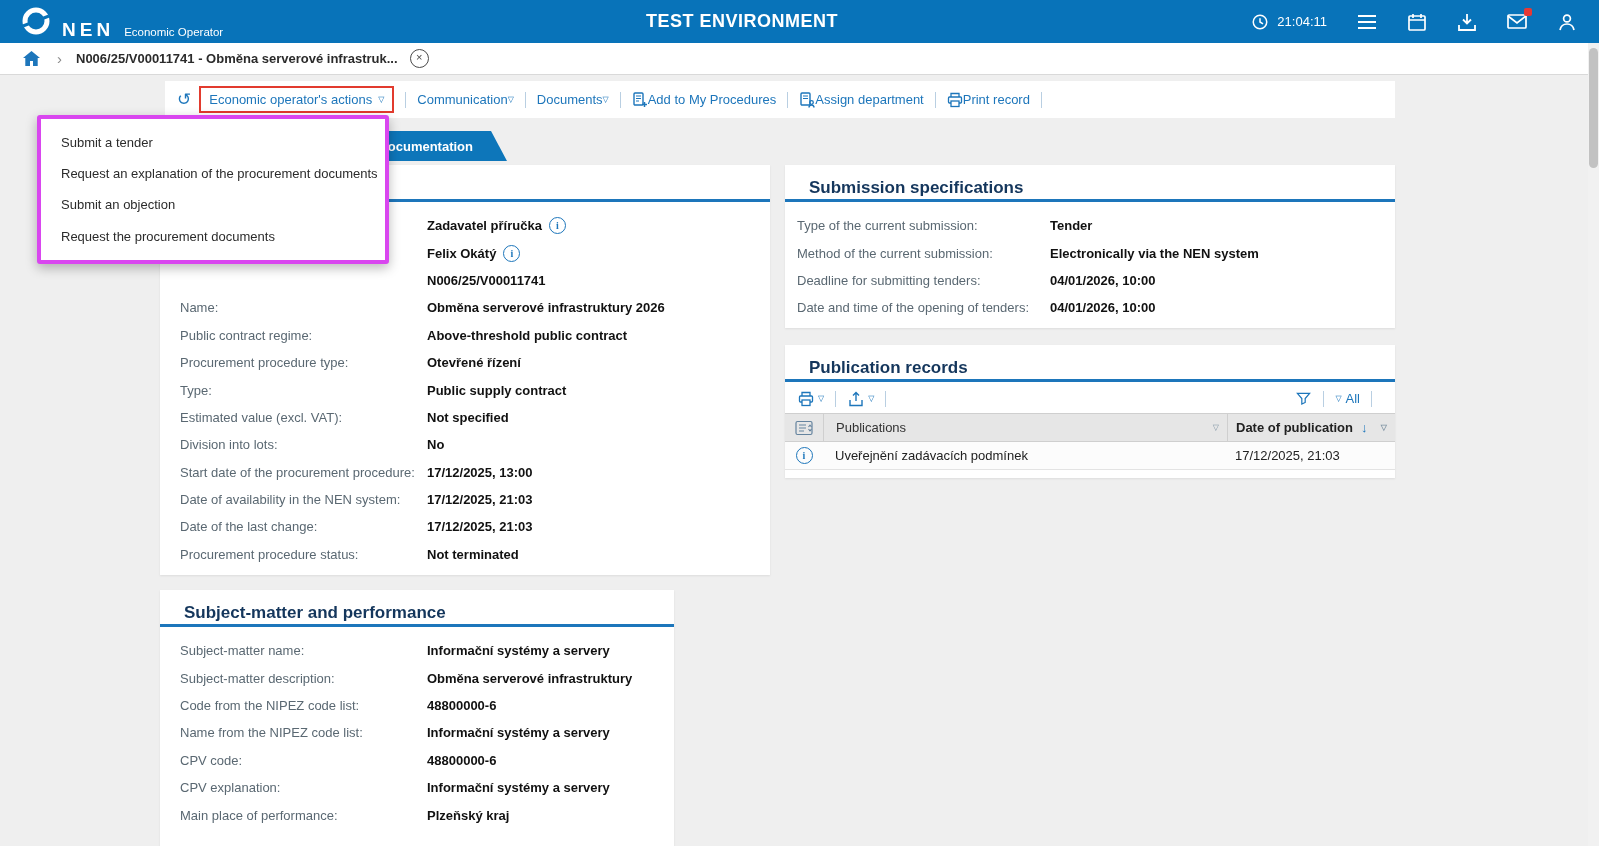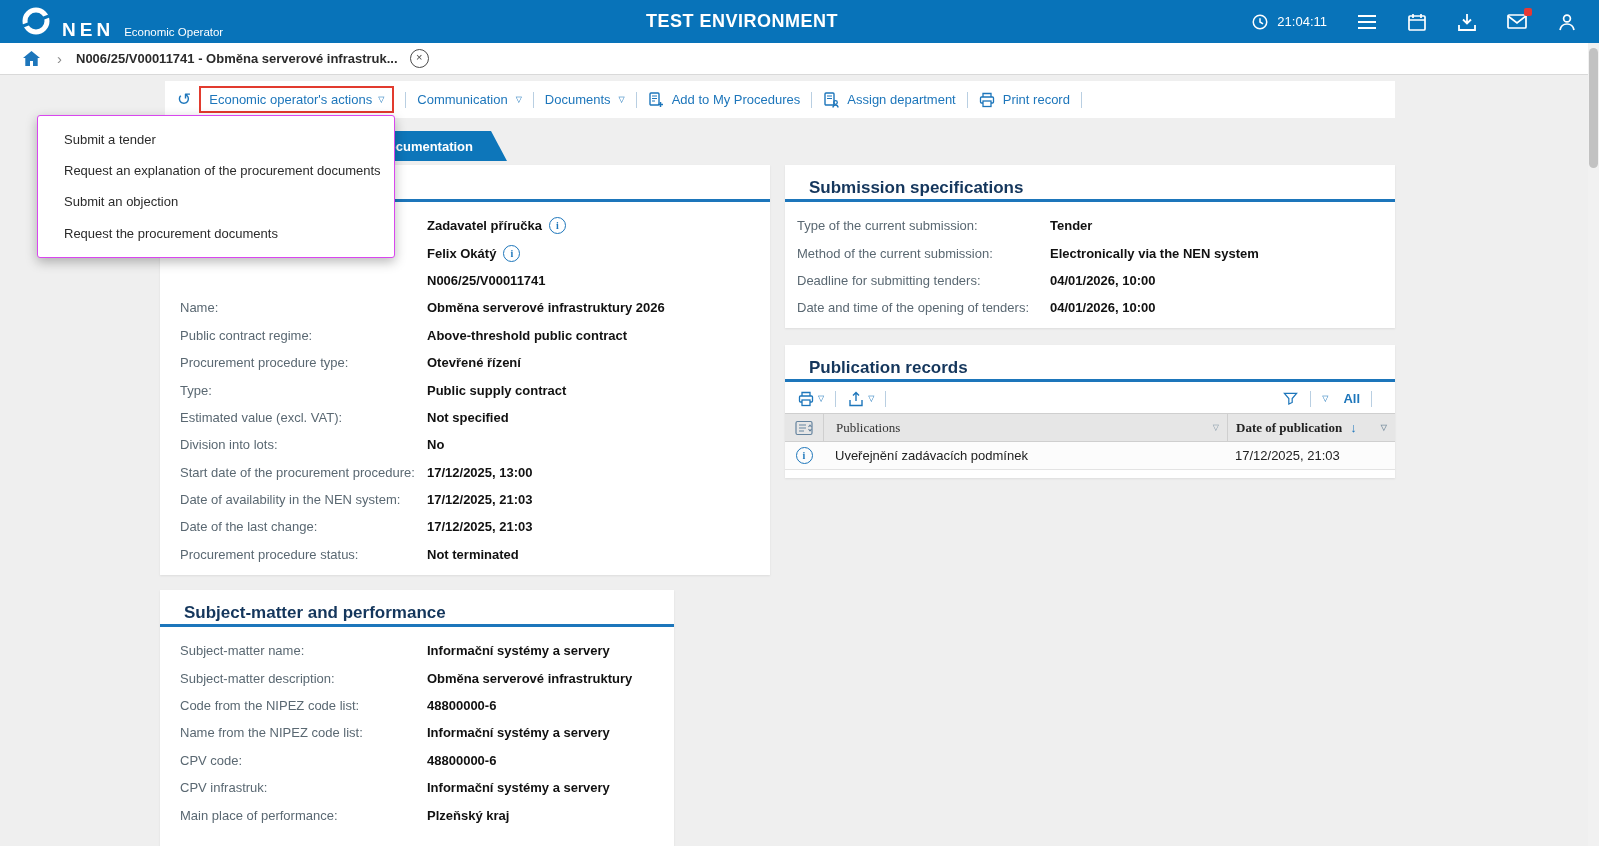--- a/index.html
+++ b/index.html
@@ -22,21 +22,21 @@
   
   .crumb-bar{position:absolute;top:43px;left:0;width:100%;height:31px;background:#fff;border-bottom:1px solid #d9d9d9;display:flex;align-items:center;z-index:4;}
   .crumb-home{margin-left:22px;width:19px;height:18px;cursor:pointer;}
   .crumb-chev{color:#8a8a8a;font-size:15px;margin:0 14px 0 16px;}
   .crumb-title{font-size:13px;font-weight:700;color:#2b2b2b;}
   .crumb-close{margin-left:12px;width:17px;height:17px;border:1.4px solid #4a4a4a;border-radius:50%;color:#4a4a4a;font-size:11px;line-height:15px;text-align:center;cursor:pointer;}
 
   
   .toolbar{position:absolute;top:81px;left:165px;width:1230px;height:37px;background:#fff;display:flex;align-items:center;color:#1d76bb;font-size:13px;z-index:6;}
   .tb-hist{margin:0 8px 0 12px;font-size:17px;line-height:1;color:#1d76bb;cursor:pointer;}
-  .tb-link{display:flex;align-items:center;gap:8px;cursor:pointer;white-space:nowrap;}
+  .tb-link{display:flex;align-items:center;gap:0;cursor:pointer;white-space:nowrap;}
   .tb-sep{width:1px;height:16px;background:#b9cfe2;margin:0 11px;flex:none;}
   .tri{font-size:8px;line-height:1;margin-top:1px;}
   .btn-actions{display:flex;align-items:center;gap:6px;border:2px solid #e23b2e;padding:4px 8px;cursor:pointer;}
 
   
   .tab-docs{position:absolute;top:131px;left:170px;width:337px;height:30px;background:#0d76ba;color:#fff;font-size:13px;font-weight:700;clip-path:polygon(0 0,calc(100% - 16px) 0,100% 100%,0 100%);display:flex;align-items:center;justify-content:flex-end;padding-right:34px;box-sizing:border-box;z-index:3;cursor:pointer;}
 
   
   .card{position:absolute;background:#fff;box-shadow:0 1px 2px rgba(0,0,0,.08);z-index:2;box-sizing:border-box;}
   .card-title{padding:13px 24px 1px 24px;font-size:17px;font-weight:700;color:#14365c;border-bottom:3px solid #1d76bb;min-height:20px;}
@@ -51,34 +51,34 @@
   #card-basic{left:160px;top:165px;width:610px;height:410px;}
   #card-subject{left:160px;top:590px;width:514px;height:256px;overflow:hidden;}
   #card-submission{left:785px;top:165px;width:610px;height:163px;}
   #card-publications{left:785px;top:345px;width:610px;height:133px;}
 
   
   .pub-toolbar{display:flex;align-items:center;padding:8px 12px 6px 12px;color:#1d76bb;font-size:13px;}
   .pub-ico{width:17px;height:17px;display:flex;align-items:center;justify-content:center;cursor:pointer;}
   .pub-group{display:flex;align-items:center;gap:4px;}
   .pub-spacer{flex:1;}
-  .pub-all{cursor:pointer;margin-left:15px;font-weight:bold;}
-  .pub-head{display:flex;height:27px;background:#e6e6e6;border-top:1px solid #cfcfcf;border-bottom:1px solid #cfcfcf;align-items:flex-start;font-size:13px;color:#333;font-family:Liberation Serif, serif;}
+  .pub-all{cursor:pointer;margin-left:4px;}
+  .pub-head{display:flex;height:27px;background:#e6e6e6;border-top:1px solid #cfcfcf;border-bottom:1px solid #cfcfcf;align-items:flex-start;font-size:13px;color:#333;}
   .ph-c1{width:38px;flex:none;display:flex;align-items:center;justify-content:center;border-right:1px solid #cfcfcf;height:100%;cursor:pointer;}
   .ph-c2{width:404px;flex:none;display:flex;align-items:center;padding-left:12px;box-sizing:border-box;border-right:1px solid #cfcfcf;height:100%;cursor:pointer;}
   .ph-c3{flex:1;display:flex;align-items:center;padding-left:8px;font-weight:700;color:#222;height:100%;cursor:pointer;}
   .mini-tri{margin-left:auto;margin-right:8px;font-size:8px;color:#8296a5;}
   .sort-arr{margin-left:8px;color:#1d76bb;font-size:13px;}
   .pub-row{display:flex;height:27px;align-items:center;font-size:13px;color:#222;background:#fcfcfc;border-bottom:1px solid #e3e3e3;cursor:pointer;}
   .pr-c1{width:38px;flex:none;display:flex;align-items:center;justify-content:center;}
   .pr-c2{width:404px;flex:none;padding-left:12px;box-sizing:border-box;}
   .pr-c3{flex:1;padding-left:8px;}
 
   
-  .dropdown{position:absolute;top:115px;left:37px;width:340px;background:#fff;border:1px solid #d946ef;border-radius:3px;box-shadow:0 4px 12px rgba(0,0,0,.28);padding:8px 8px;z-index:50;}
+  .dropdown{position:absolute;top:115px;left:37px;width:340px;background:#fff;border:4px solid #d946ef;border-radius:3px;box-shadow:0 4px 12px rgba(0,0,0,.28);padding:8px 2px;z-index:50;}
   .dd-item{height:31.2px;display:flex;align-items:center;padding:0 18px;font-size:13px;color:#2b2b2b;cursor:pointer;white-space:nowrap;}
 
   
   .scroll-track{position:absolute;top:43px;right:0;width:11px;height:803px;background:#f1f1f1;z-index:7;}
   .scroll-thumb{position:absolute;top:5px;left:1px;width:9px;height:120px;background:#c2c2c2;border-radius:5px;cursor:pointer;}
 
   svg{display:block;}
 </style>
 </head>
 <body>
@@ -279,21 +279,21 @@
       </div>
       <div class="frow">
         <span class="flabel">Name from the NIPEZ code list:</span>
         <span class="fvalue">Informační systémy a servery</span>
       </div>
       <div class="frow">
         <span class="flabel">CPV code:</span>
         <span class="fvalue">48800000-6</span>
       </div>
       <div class="frow">
-        <span class="flabel">CPV infrastruk:</span>
+        <span class="flabel">CPV explanation:</span>
         <span class="fvalue">Informační systémy a servery</span>
       </div>
       <div class="frow">
         <span class="flabel">Main place of performance:</span>
         <span class="fvalue">Plzeňský kraj</span>
       </div>
     </div>
   </div>
 
   <div class="card card-right" id="card-submission">

